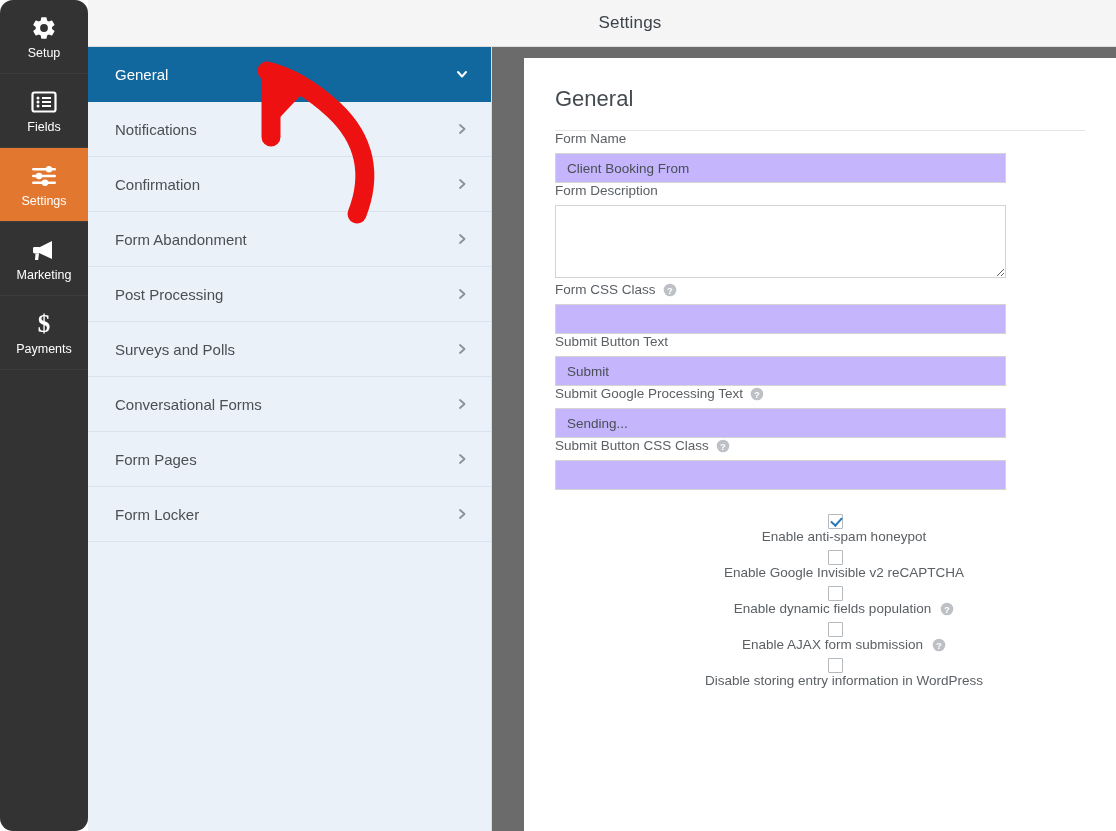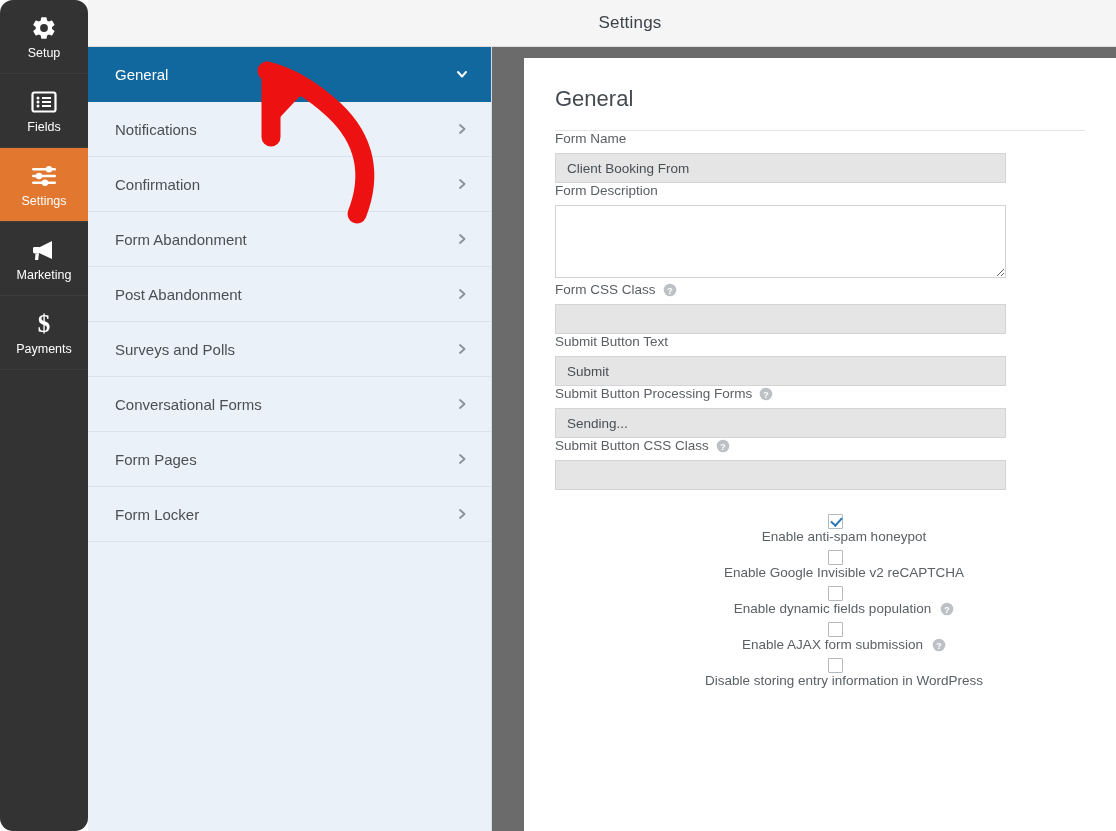--- a/index.html
+++ b/index.html
@@ -85,21 +85,21 @@
   .field { width: 451px; }
   .field-label {
     font-size: 13.5px; color: #5b6065; display: flex; align-items: center; gap: 7px;
     margin-bottom: 7px;
   }
   .help-icon { display: inline-flex; }
   .help-icon svg { display: block; }
 
   .txt {
     width: 451px; height: 30px;
-    border: 1px solid #d4d4d4; background: #e5e5e5;
+    border: 1px solid #d4d4d4; background: #c4b5fd;
     font-family: "Liberation Sans", sans-serif;
     font-size: 13.5px; color: #4a4f54;
     padding: 0 11px; outline: none;
   }
   .txt::placeholder { color: #9aa0a6; }
   .area {
     width: 451px; height: 73px;
     border: 1px solid #d4d4d4; background: #ffffff;
     font-family: "Liberation Sans", sans-serif;
     font-size: 13.5px; color: #4a4f54;
@@ -232,21 +232,21 @@
     <div class="menu-item">
       <span class="m-label">Form Abandonment</span>
       <span class="m-chev chev-right">
         <svg width="14" height="14" viewBox="0 0 14 14">
             <path d="M5 3 L9.5 7 L5 11" stroke="#8a9299" stroke-width="1.8" fill="none" stroke-linecap="round" stroke-linejoin="round"></path>
           </svg>
       </span>
     </div>
 
     <div class="menu-item">
-      <span class="m-label">Post Abandonment</span>
+      <span class="m-label">Post Processing</span>
       <span class="m-chev chev-right">
         <svg width="14" height="14" viewBox="0 0 14 14">
             <path d="M5 3 L9.5 7 L5 11" stroke="#8a9299" stroke-width="1.8" fill="none" stroke-linecap="round" stroke-linejoin="round"></path>
           </svg>
       </span>
     </div>
 
     <div class="menu-item">
       <span class="m-label">Surveys and Polls</span>
       <span class="m-chev chev-right">
@@ -320,21 +320,21 @@
 
     <div class="field">
       <div class="field-label">
         <span>Submit Button Text</span>
       </div>
       <input class="txt" type="text" value="Submit" style="">
     </div>
 
     <div class="field">
       <div class="field-label">
-        <span>Submit Button Processing Forms</span>
+        <span>Submit Google Processing Text</span>
         <span class="help-icon">
           <svg width="14" height="14" viewBox="0 0 14 14">
             <circle cx="7" cy="7" r="6.3" fill="#bdc1c5"></circle>
             <text x="7" y="10.6" font-family="Liberation Sans, sans-serif" font-size="9.5" font-weight="bold" fill="#ffffff" text-anchor="middle">?</text>
           </svg>
         </span>
       </div>
       <input class="txt" type="text" value="Sending..." style="">
     </div>
 

